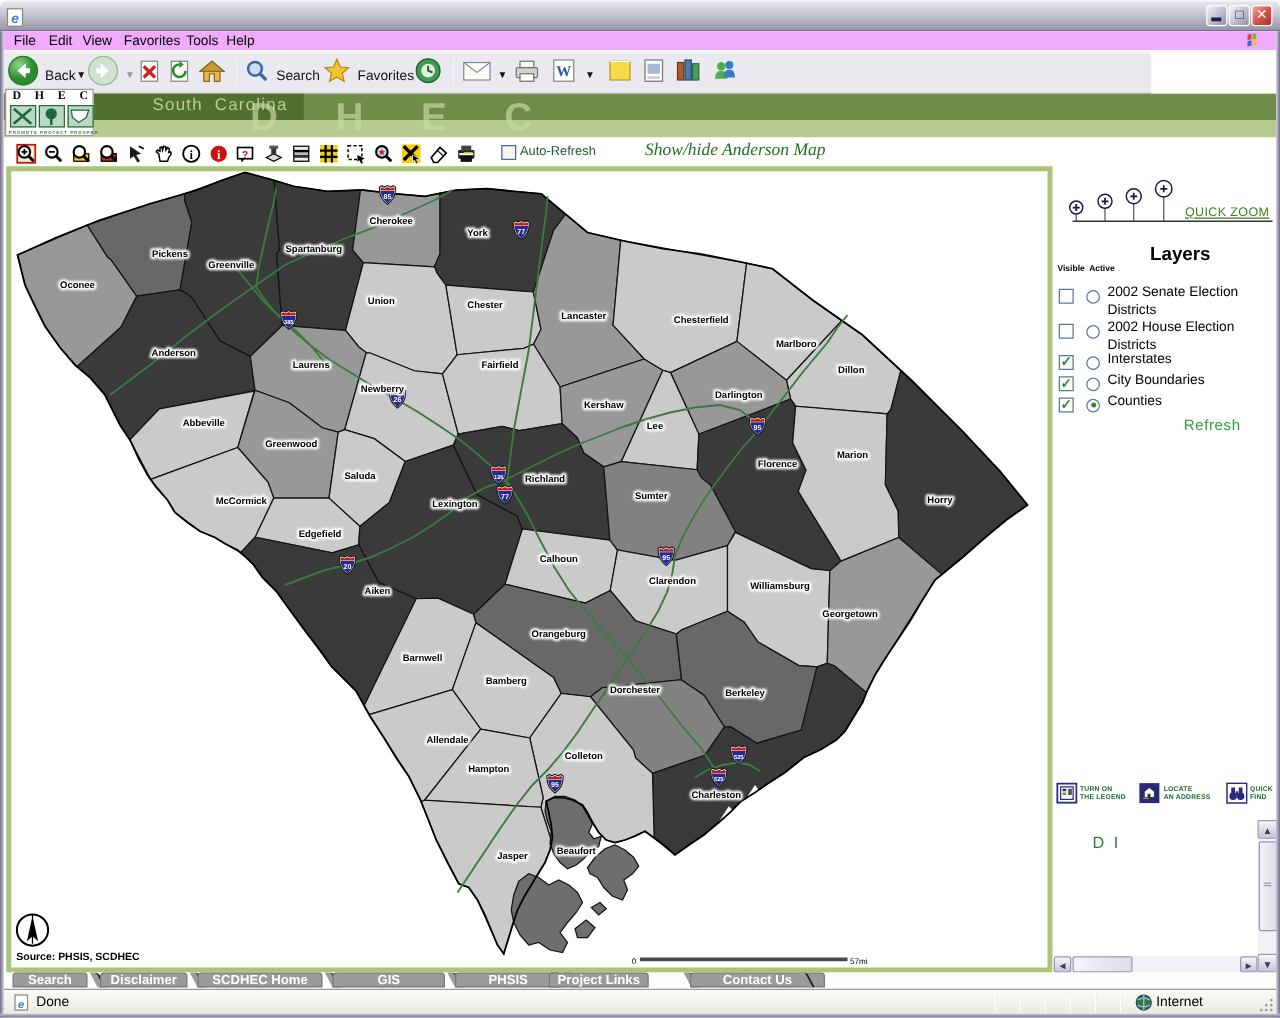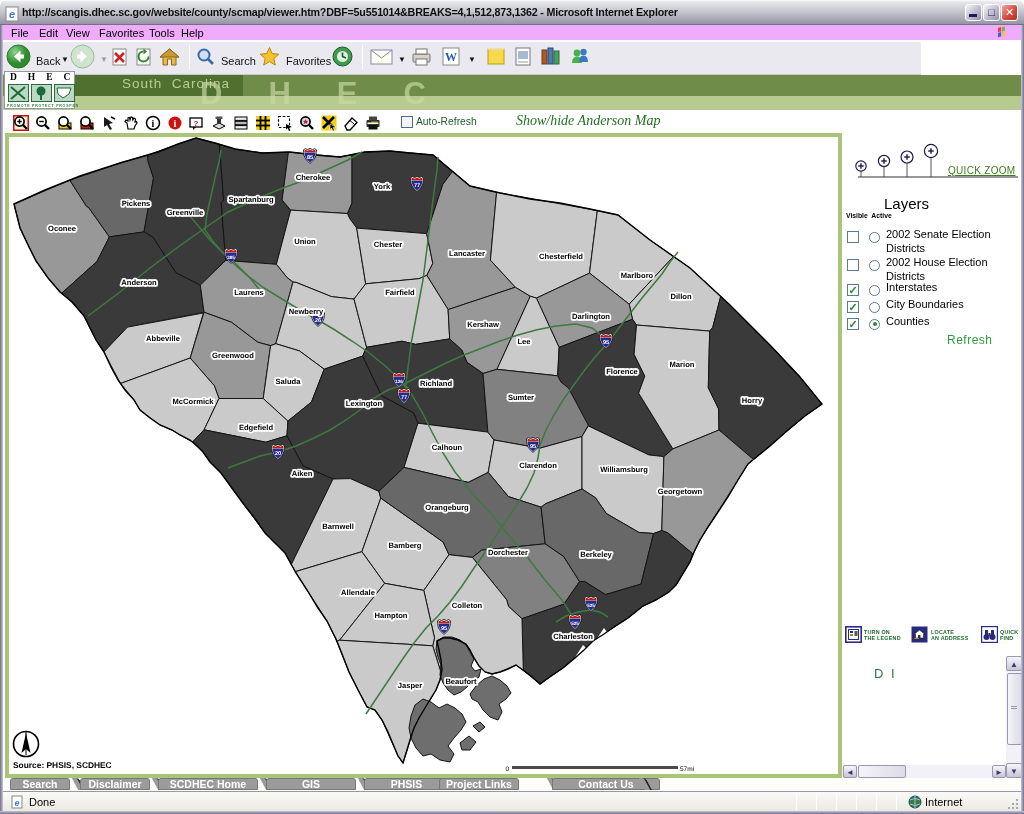--- a/index.html
+++ b/index.html
@@ -27,21 +27,21 @@
 #hdrtitle{left:265px;top:80px;font-size:12.3px;letter-spacing:-0.15px;font-weight:bold;color:#173b0c;}
 
 #maptb{left:3px;top:110px;width:1018px;height:23px;background:#fff;}
 #autorefresh{left:401px;top:116px;width:12px;height:12px;border:1px solid #4a6a9a;background:#f6f5f2;}
 #artext{left:416px;top:116px;font-size:10.3px;color:#1c5c2a;}
 #showhide{left:516px;top:113px;font-size:14px;font-style:italic;color:#217021;font-family:"Liberation Serif",serif;}
 
 #mapframe{left:5px;top:133px;width:837px;height:645px;border:4px solid #aac578;background:#fff;}
 .grn{color:#3f7d1e;font-weight:normal;}
 #qztext{left:948px;top:165px;font-size:10px;text-decoration:underline;letter-spacing:0.3px;white-space:nowrap;}
-#layers{left:884px;top:195px;font-size:15px;font-weight:normal;color:#000;}
+#layers{left:920px;top:195px;font-size:15px;font-weight:bold;color:#000;}
 #visact{left:846px;top:212px;font-size:6.8px;font-weight:bold;color:#000;}
 .cb{position:absolute;width:12px;height:12px;border:1.5px solid #5a7a9a;background:#fdfdfd;font-size:11px;line-height:10px;color:#2e8b2e;font-weight:bold;text-align:center;}
 .rad{position:absolute;width:11px;height:11px;border:1.5px solid #5a7a9a;border-radius:50%;background:#fff;}
 .rdot{position:absolute;left:2.5px;top:2.5px;width:4px;height:4px;border-radius:50%;background:#2e8b2e;}
 .ltext{position:absolute;font-size:11px;color:#000;line-height:13.5px;}
 #refresh{left:899px;top:333px;font-size:12px;color:#2e9b3e;letter-spacing:0.5px;margin-left:48px;}
 .licon{position:absolute;width:17px;height:17px;}
 .ltxt{position:absolute;font-size:5.4px;font-weight:bold;color:#1e6b2e;line-height:6px;letter-spacing:0.2px;}
 #di{left:874px;top:666px;font-size:13px;color:#2e7b3e;letter-spacing:2px;}
 
@@ -62,21 +62,20 @@
 #lframe{left:0;top:25px;width:3px;height:789px;background:linear-gradient(90deg,#716f8a,#c8c6d6);}
 #rframe{left:1021px;top:25px;width:3px;height:789px;background:linear-gradient(90deg,#c8c6d6,#716f8a);}
 #bframe{left:0;top:811px;width:1024px;height:3px;background:linear-gradient(#c8c6d6,#716f8a);}
 </style></head><body>
 <div id="win">
 <div class="abs" id="titlebar"></div>
 <svg class="abs" style="left:5px;top:6px" width="16" height="16">
       <rect x="1" y="1" width="12" height="14" fill="#fff" stroke="#888"></rect>
       <text x="7" y="12" font-size="11" font-weight="bold" font-style="italic" fill="#3a7adb" text-anchor="middle">e</text>
     </svg>
-<div class="abs" id="titletext">http://scangis.dhec.sc.gov/website/county/scmap/viewer.htm?DBF=5u551014&amp;BREAKS=4,1,512,873,1362 - Microsoft Internet Explorer</div>
 <div class="abs tbtn sil" style="left:965px">
       <div style="position:absolute;left:3px;bottom:3px;width:8px;height:3px;background:#1e1c4a"></div>
     </div>
 <div class="abs tbtn sil" style="left:983px">□</div>
 <div class="abs tbtn" id="btnclose" style="left:1001px">✕</div>
 <div class="abs" id="menubar">
 <span class="mi" style="left:8px">File</span>
       <span class="mi" style="left:36px">Edit</span>
       <span class="mi" style="left:63px">View</span>
       <span class="mi" style="left:96px">Favorites</span>

